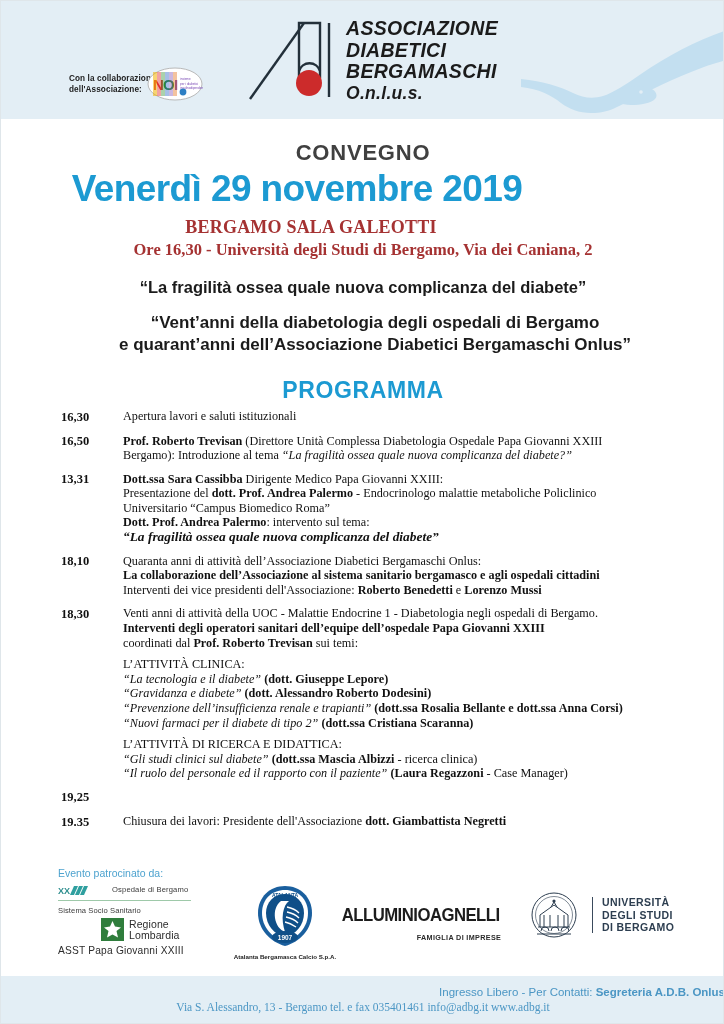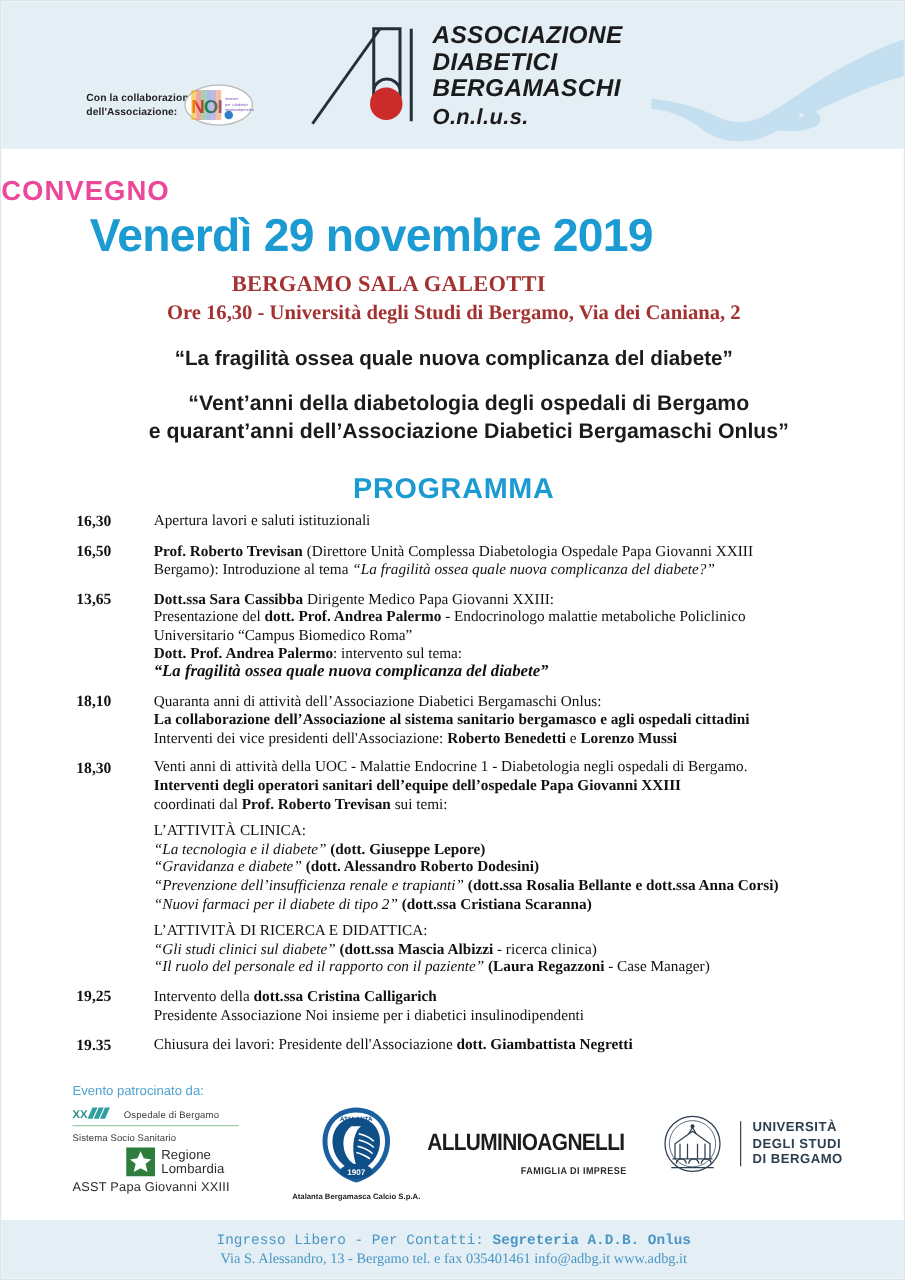--- a/index.html
+++ b/index.html
@@ -39,23 +39,24 @@
     font-family: "Liberation Sans", sans-serif;
     font-weight: bold; font-style: italic;
     font-size: 19.5px; color: #1b1b1b;
     line-height: 21.5px; letter-spacing: .3px;
   }
   .adb-text .onlus { font-size: 17.5px; }
 
   
   .convegno {
     position: absolute; left: 0; top: 139px; width: 724px;
+    text-align: center;
     font-family: "Liberation Sans", sans-serif;
     font-weight: bold; font-size: 22px;
-    letter-spacing: .8px; color: #ec4899;
+    letter-spacing: .8px; color: #404040;
   }
   .bigdate {
     position: absolute; left: 0; top: 160px; width: 592px;
     text-align: center;
     font-family: "Liberation Sans", sans-serif;
     font-weight: bold; font-size: 37px;
     letter-spacing: -.6px; color: #1c9ad2;
     line-height: 56px;
   }
   .venue {
@@ -115,21 +116,21 @@
   .pline { display: block; }
   .spacer-line { display: block; height: 7px; }
 
   
   .patro {
     position: absolute; left: 57px; top: 866px;
     font-family: "Liberation Sans", sans-serif;
     font-size: 10.5px; font-weight: normal; color: #4ea3cf;
   }
   .sp-asst { position: absolute; left: 57px; top: 884px; width: 160px; }
-  .osp-row { display: flex; align-items: flex-end; gap: 3px; }
+  .osp-row { display: flex; align-items: flex-start; gap: 16px; }
   .osp-mark { width: 38px; height: 11px; position: relative; }
   .osp-txt {
     font-family: "Liberation Sans", sans-serif;
     font-size: 7.6px; color: #3a3a3a; letter-spacing: .15px;
   }
   .osp-rule { width: 133px; height: 1px; background: #9ec9a9; margin: 4px 0 5px 0; }
   .sss {
     font-family: "Liberation Sans", sans-serif;
     font-size: 7.6px; color: #3a3a3a; margin-bottom: 3px; letter-spacing: .1px;
   }
@@ -178,22 +179,22 @@
 
   
   .footer-band {
     position: absolute; left: 0; bottom: 0;
     width: 724px; height: 47px;
     background: #e3eef5;
     text-align: center;
     padding-top: 9px;
   }
   .f1 {
-    font-family: Liberation Mono, monospace;
-    font-size: 11.5px; color: #4b96c4; line-height: 15px;
+    font-family: Liberation Sans, sans-serif;
+    font-size: 11.5px; color: #4b96c4; line-height: 15px; text-align: right;
   }
   .f1 b { font-weight: bold; }
   .f2 {
     font-family: "Liberation Serif", serif;
     font-size: 11.5px; color: #4b96c4; line-height: 15px;
   }
 </style>
 </head>
 <body>
 
@@ -274,21 +275,21 @@
         </div>
       </div>
       <div class="prow">
         <div class="ptime">16,50</div>
         <div class="pbody">
           <span class="pline"><b>Prof. Roberto Trevisan</b><span> (Direttore Unità Complessa Diabetologia Ospedale Papa Giovanni XXIII</span></span>
           <span class="pline"><span>Bergamo): Introduzione al tema </span><i>“La fragilità ossea quale nuova complicanza del diabete?”</i></span>
         </div>
       </div>
       <div class="prow">
-        <div class="ptime">13,65</div>
+        <div class="ptime">13,31</div>
         <div class="pbody">
           <span class="pline"><b>Dott.ssa Sara Cassibba</b><span> Dirigente Medico Papa Giovanni XXIII:</span></span>
           <span class="pline"><span>Presentazione del </span><b>dott. Prof. Andrea Palermo</b><span> - Endocrinologo malattie metaboliche Policlinico</span></span>
           <span class="pline"><span>Universitario “Campus Biomedico Roma”</span></span>
           <span class="pline"><b>Dott. Prof. Andrea Palermo</b><span>: intervento sul tema:</span></span>
           <span class="pline"><span class="bi">“La fragilità ossea quale nuova complicanza del diabete”</span></span>
         </div>
       </div>
       <div class="prow">
         <div class="ptime">18,10</div>
@@ -311,24 +312,20 @@
           <span class="pline"><i>“Prevenzione dell’insufficienza renale e trapianti”</i><b> (dott.ssa Rosalia Bellante e dott.ssa Anna Corsi)</b></span>
           <span class="pline"><i>“Nuovi farmaci per il diabete di tipo 2”</i><b> (dott.ssa Cristiana Scaranna)</b></span>
           <span class="spacer-line"></span>
           <span class="pline"><span>L’ATTIVITÀ DI RICERCA E DIDATTICA:</span></span>
           <span class="pline"><i>“Gli studi clinici sul diabete”</i><b> (dott.ssa Mascia Albizzi</b><span> - ricerca clinica)</span></span>
           <span class="pline"><i>“Il ruolo del personale ed il rapporto con il paziente”</i><b> (Laura Regazzoni</b><span> - Case Manager)</span></span>
         </div>
       </div>
       <div class="prow">
         <div class="ptime">19,25</div>
-        <div class="pbody">
-          <span class="pline"><span>Intervento della </span><b>dott.ssa Cristina Calligarich</b></span>
-          <span class="pline"><span>Presidente Associazione Noi insieme per i diabetici insulinodipendenti</span></span>
-        </div>
       </div>
       <div class="prow">
         <div class="ptime">19.35</div>
         <div class="pbody">
           <span class="pline"><span>Chiusura dei lavori: Presidente dell'Associazione </span><b>dott. Giambattista Negretti</b></span>
         </div>
       </div>
     </div>
 
   <div class="patro">Evento patrocinato da:</div>

